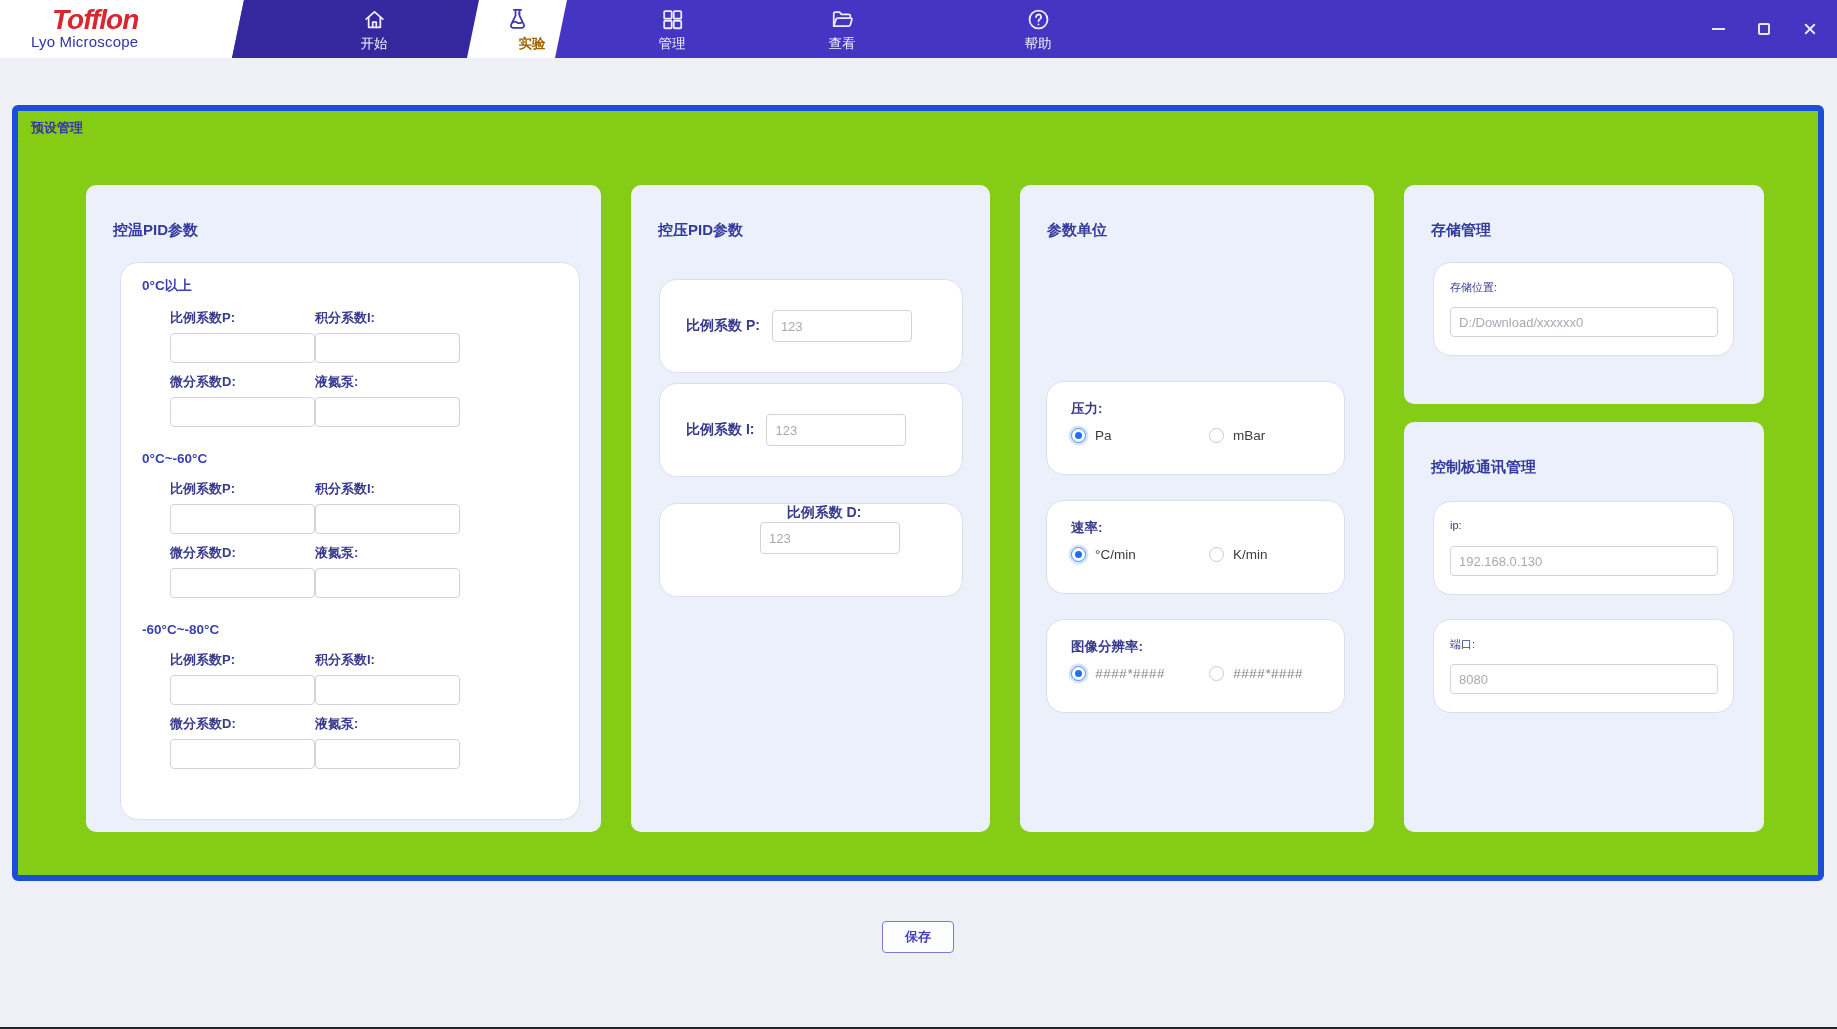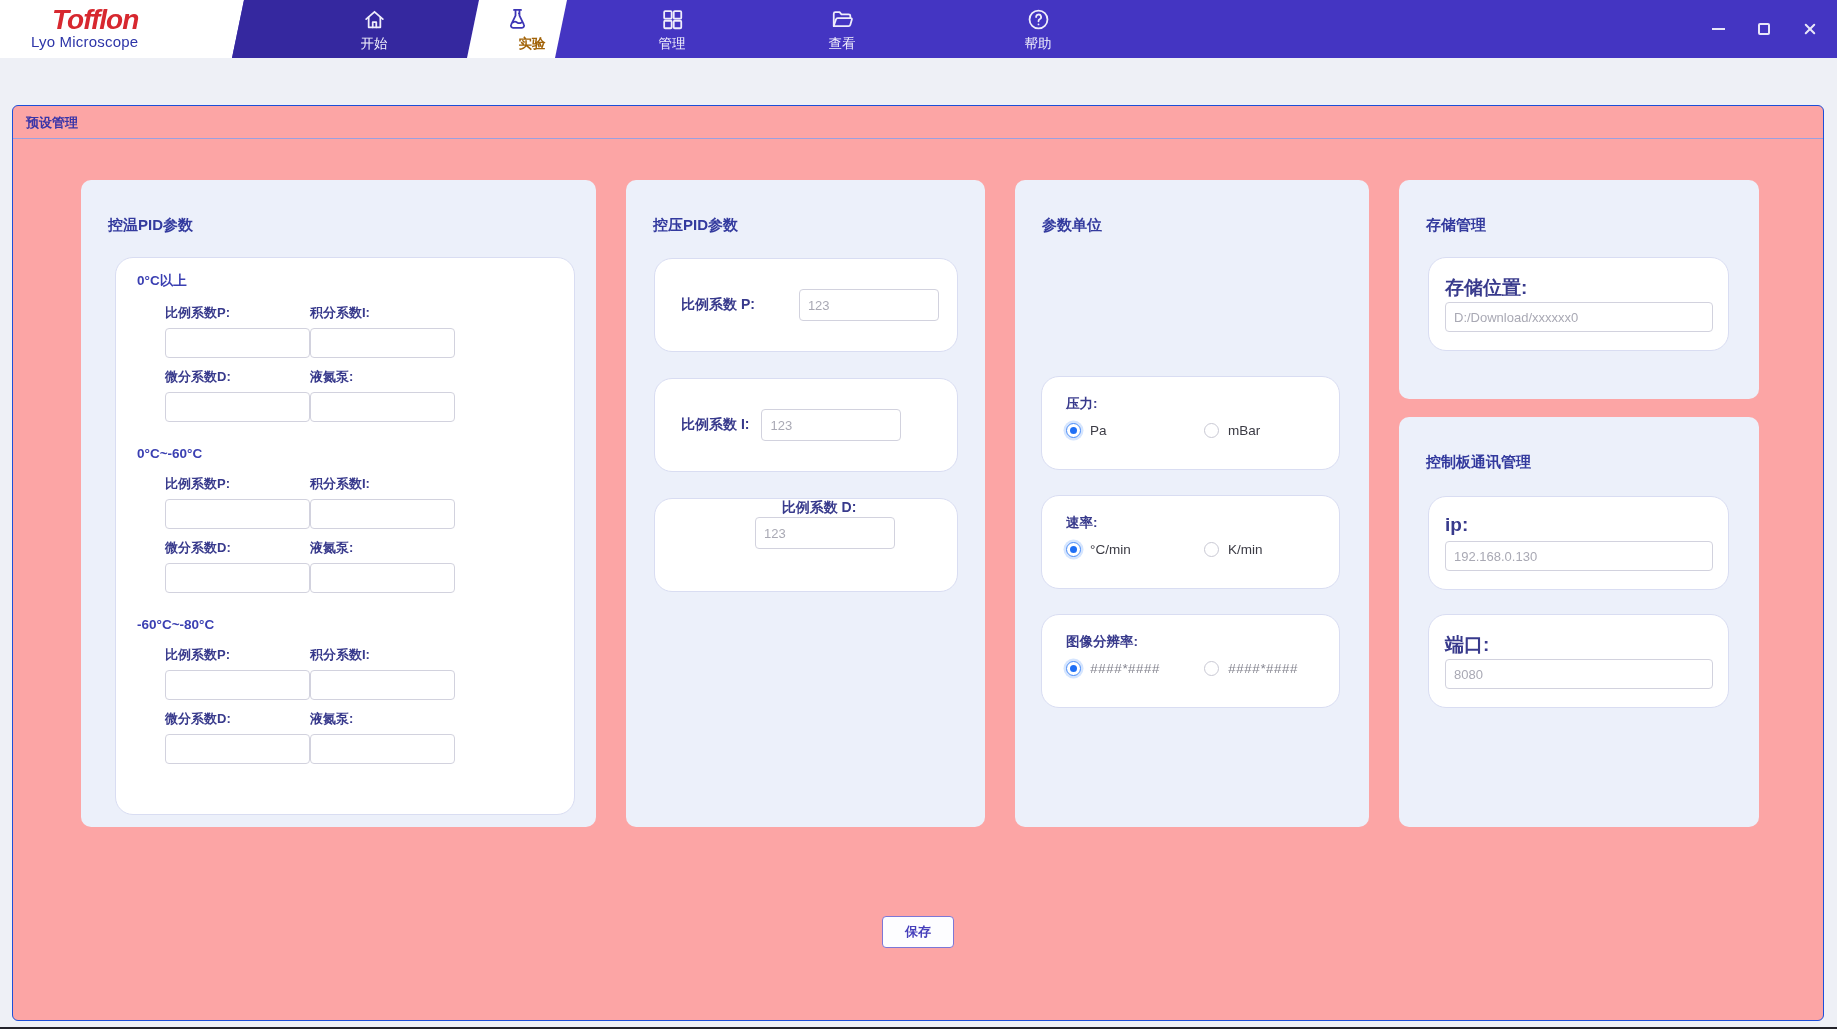--- a/index.html
+++ b/index.html
@@ -28,22 +28,22 @@
   .win-btn { width:22px; height:22px; display:flex; align-items:center; justify-content:center; cursor:pointer; }
   .glyph-min { width:13px; height:0; border-top:2px solid #e8e6f8; display:block; }
   .glyph-max { width:12px; height:12px; border:2px solid #e8e6f8; border-radius:2px; display:block; }
   .glyph-close { position:relative; width:14px; height:14px; display:block; }
   .glyph-close::before,.glyph-close::after { content:""; position:absolute; left:6px; top:0;
      width:2px; height:14px; background:#e8e6f8; border-radius:1px; }
   .glyph-close::before { transform:rotate(45deg); }
   .glyph-close::after  { transform:rotate(-45deg); }
 
   
-  .content { position:absolute; left:12px; top:105px; width:1812px; height:916px;
-             background:#fca5a5; border:1px solid #1d4ed8; border-radius:6px; }
+  .content { position:absolute; left:12px; top:105px; width:1812px; height:776px;
+             background:#84cc16; border:6px solid #1d4ed8; border-radius:6px; }
   .page-tab { position:absolute; left:0; top:0; width:100%; height:33px;
               border-bottom:1px solid #9aa0e0; }
   .page-tab span { position:absolute; left:13px; top:8px; font-size:13px; font-weight:bold; color:#3a35a8; }
 
   
   .panel { position:absolute; background:#ecf0fa; border-radius:10px; }
   .p-temp  { left:68px;   top:74px;  width:515px; height:647px; }
   .p-press { left:613px;  top:74px;  width:359px; height:647px; }
   .p-units { left:1002px; top:74px;  width:354px; height:647px; }
   .p-store { left:1386px; top:74px;  width:360px; height:219px; }
@@ -60,39 +60,39 @@
   .fcol { width:145px; }
   .fcol .flabel { display:block; margin:10px 0 6px; font-size:13px; font-weight:bold; color:#383a8c; }
   .tin { width:145px; height:30px; border:1px solid #d2d2de; border-radius:4px; background:#fff;
          font-size:13px; color:#333; padding:0 8px; outline:none; }
   .tin::placeholder { color:#a9a9b4; }
 
   
   .press-card { left:28px; width:304px; height:94px; display:flex; align-items:center; padding-left:26px; }
   .press-card .flabel { font-size:14px; font-weight:bold; color:#383a8c; white-space:nowrap; }
   .press-card .tin { width:140px; height:32px; margin-left:12px; }
-  .c-a { top:78px;gap:32px; } .c-b { top:198px; } .c-c { top:318px;flex-direction:column; }
+  .c-a { top:94px; } .c-b { top:198px; } .c-c { top:318px;flex-direction:column; }
 
   
   .unit-card { left:26px; width:299px; height:94px; }
   .u-a { top:77px; } .u-b { top:196px; } .u-c { top:315px; } .u-d { top:434px; }
   .unit-card .flabel { position:absolute; left:24px; top:18px; font-size:13.5px; font-weight:bold; color:#383a8c; }
   .radio-opt { position:absolute; top:46px; display:flex; align-items:center; gap:9px; cursor:pointer; }
   .ro-1 { left:24px; } .ro-2 { left:162px; }
   .radio { width:15px; height:15px; border-radius:50%; border:1.5px solid #c9c9d4; background:#fff;
            display:inline-flex; align-items:center; justify-content:center; flex:0 0 auto; }
   .radio-opt.is-selected .radio { border-color:#4b8df8; box-shadow:0 0 0 2.5px rgba(86,150,250,.25); }
   .radio-opt.is-selected .radio::after { content:""; width:7px; height:7px; border-radius:50%; background:#1f6ff5; }
   .radio-opt .rlabel { font-size:13.5px; color:#3b3b44; }
   .radio-opt .rlabel.hash { font-style:italic; color:#83838e; letter-spacing:0.5px; }
 
   
   .io-card { left:29px; width:301px; height:94px; }
   .s-a { top:77px; } .m-a { top:79px; } .m-b { top:197px; }
-  .io-card .flabel { position:absolute; left:16px; top:17px; font-size:19px; font-weight:bold; color:#383a8c; }
+  .io-card .flabel { position:absolute; left:16px; top:17px; font-size:11px; font-weight:normal; color:#383a8c; }
   .io-card .tin { position:absolute; left:16px; top:44px; width:268px; }
 
   
   .save-btn { position:absolute; left:50%; top:810px; transform:translateX(-50%);
               padding:6px 22px; background:#fdfdff; border:1.5px solid #7d77d6; border-radius:4px;
               font-size:13px; font-weight:bold; color:#4740bb; cursor:pointer; }
 </style>
 </head>
 <body>
 

